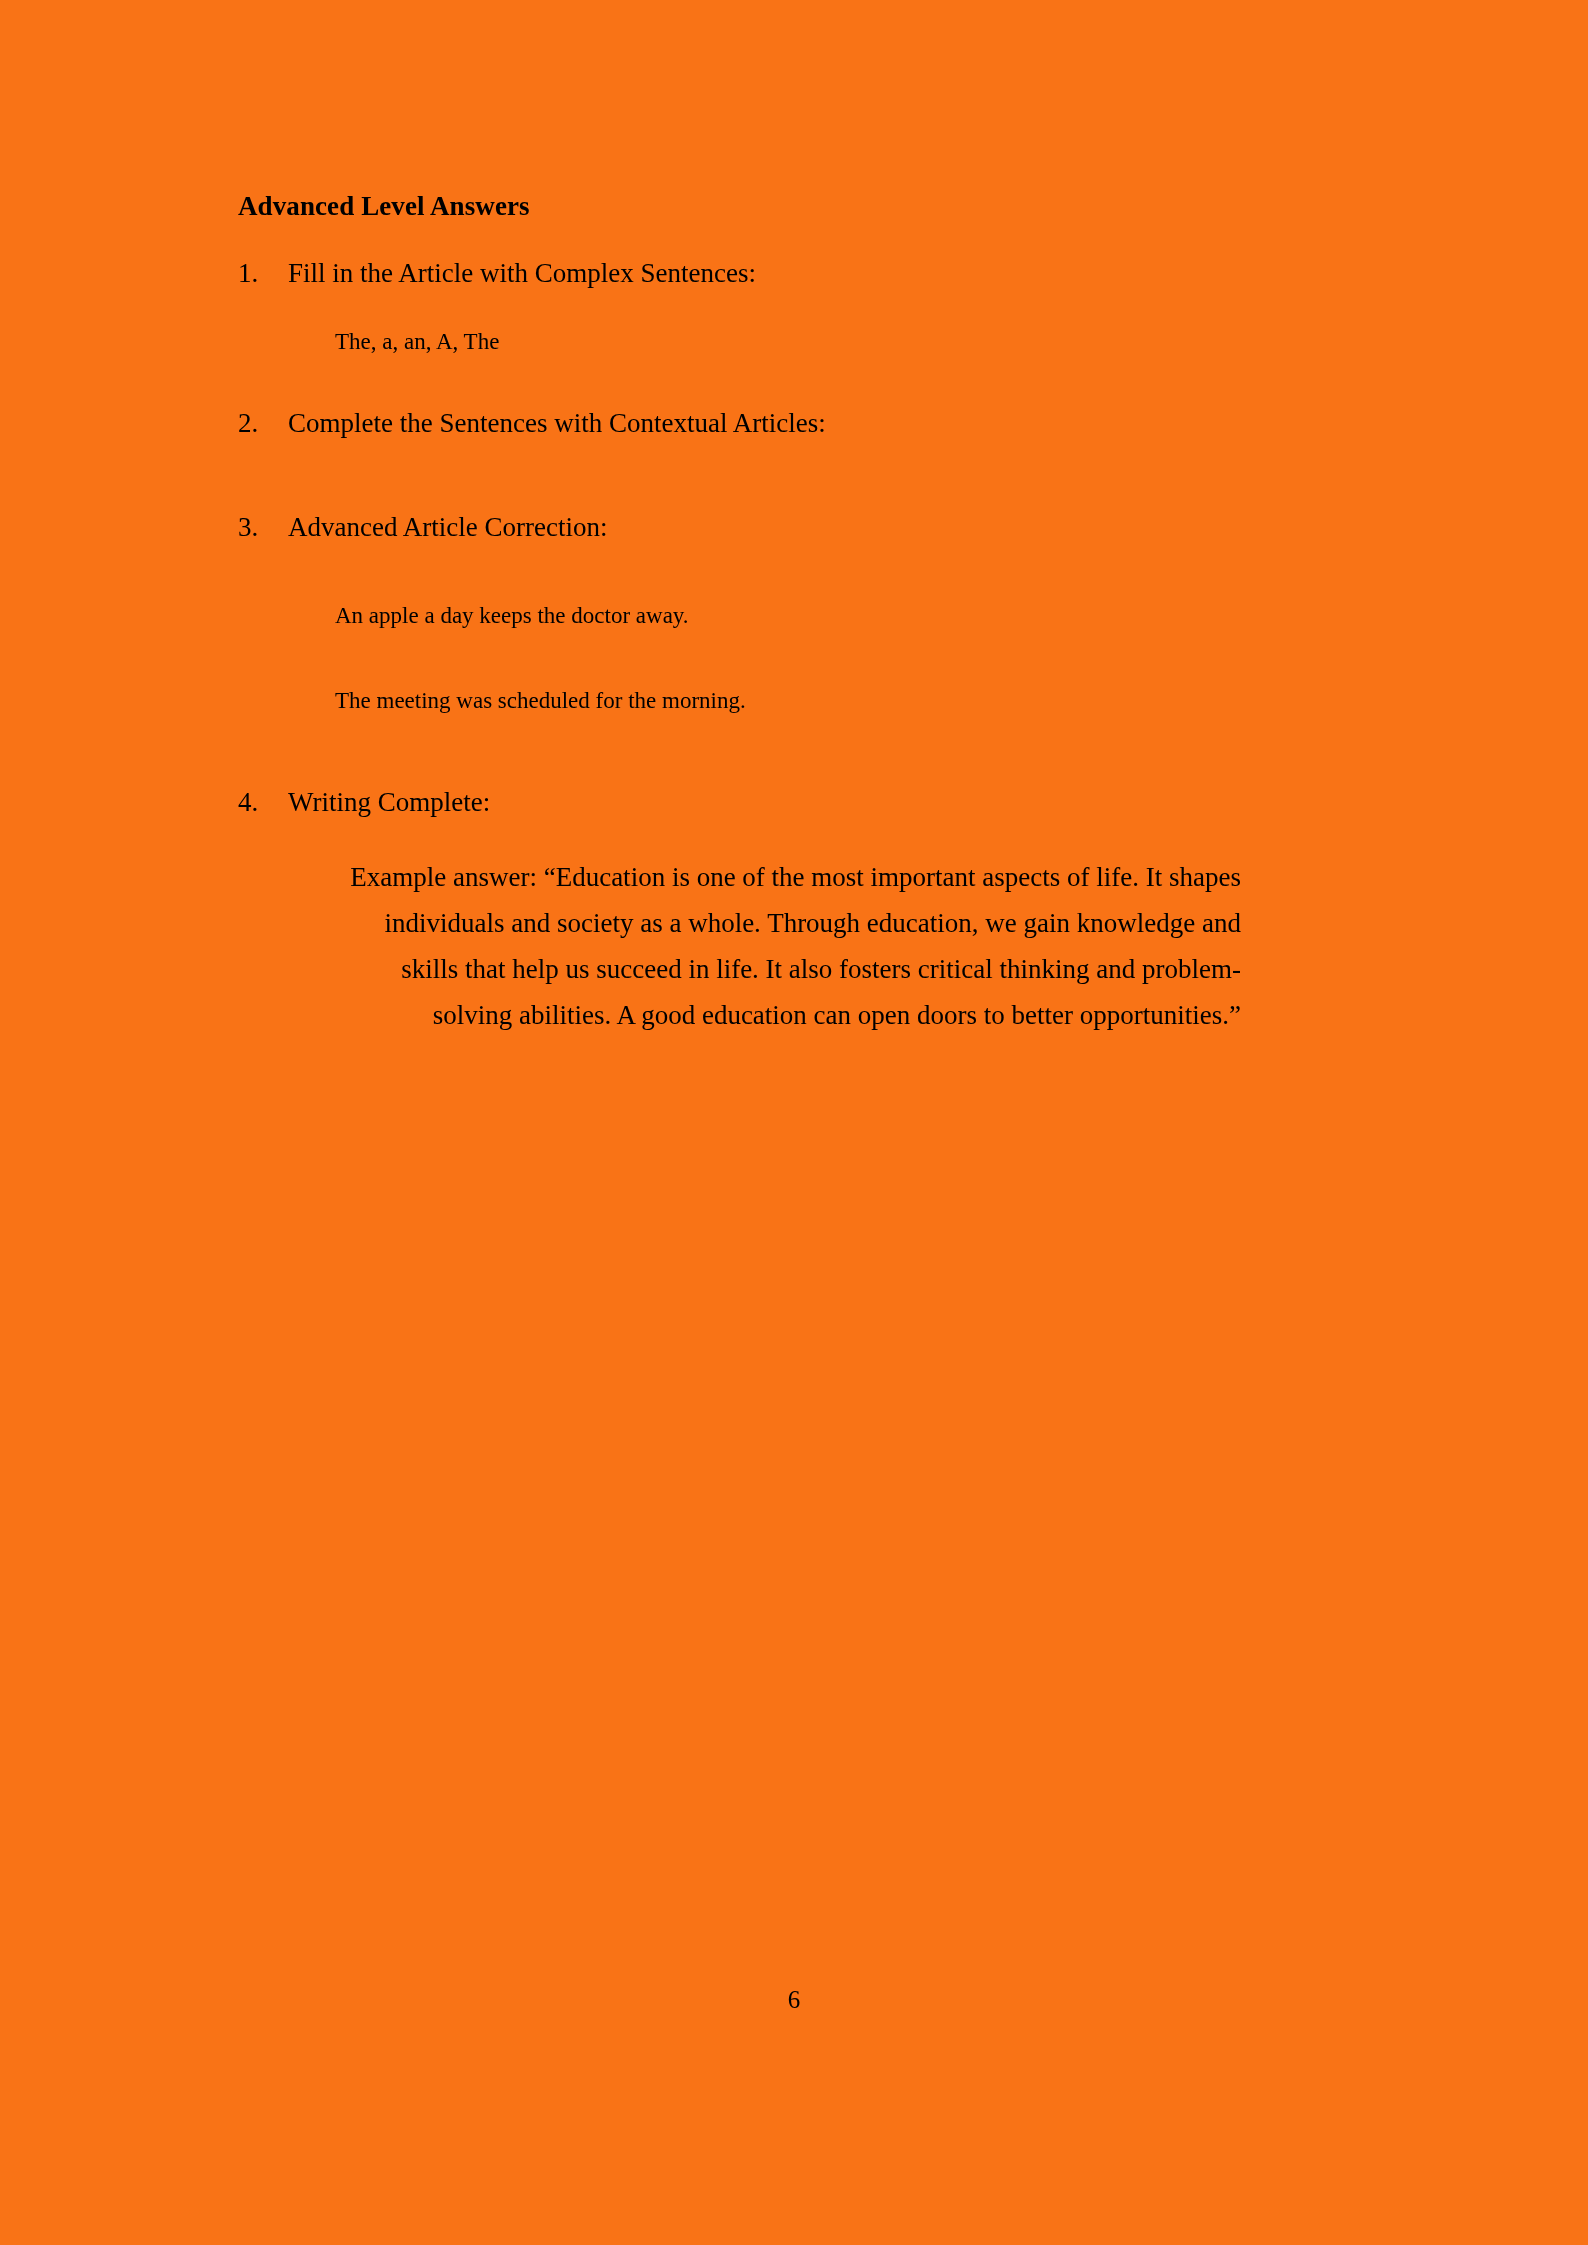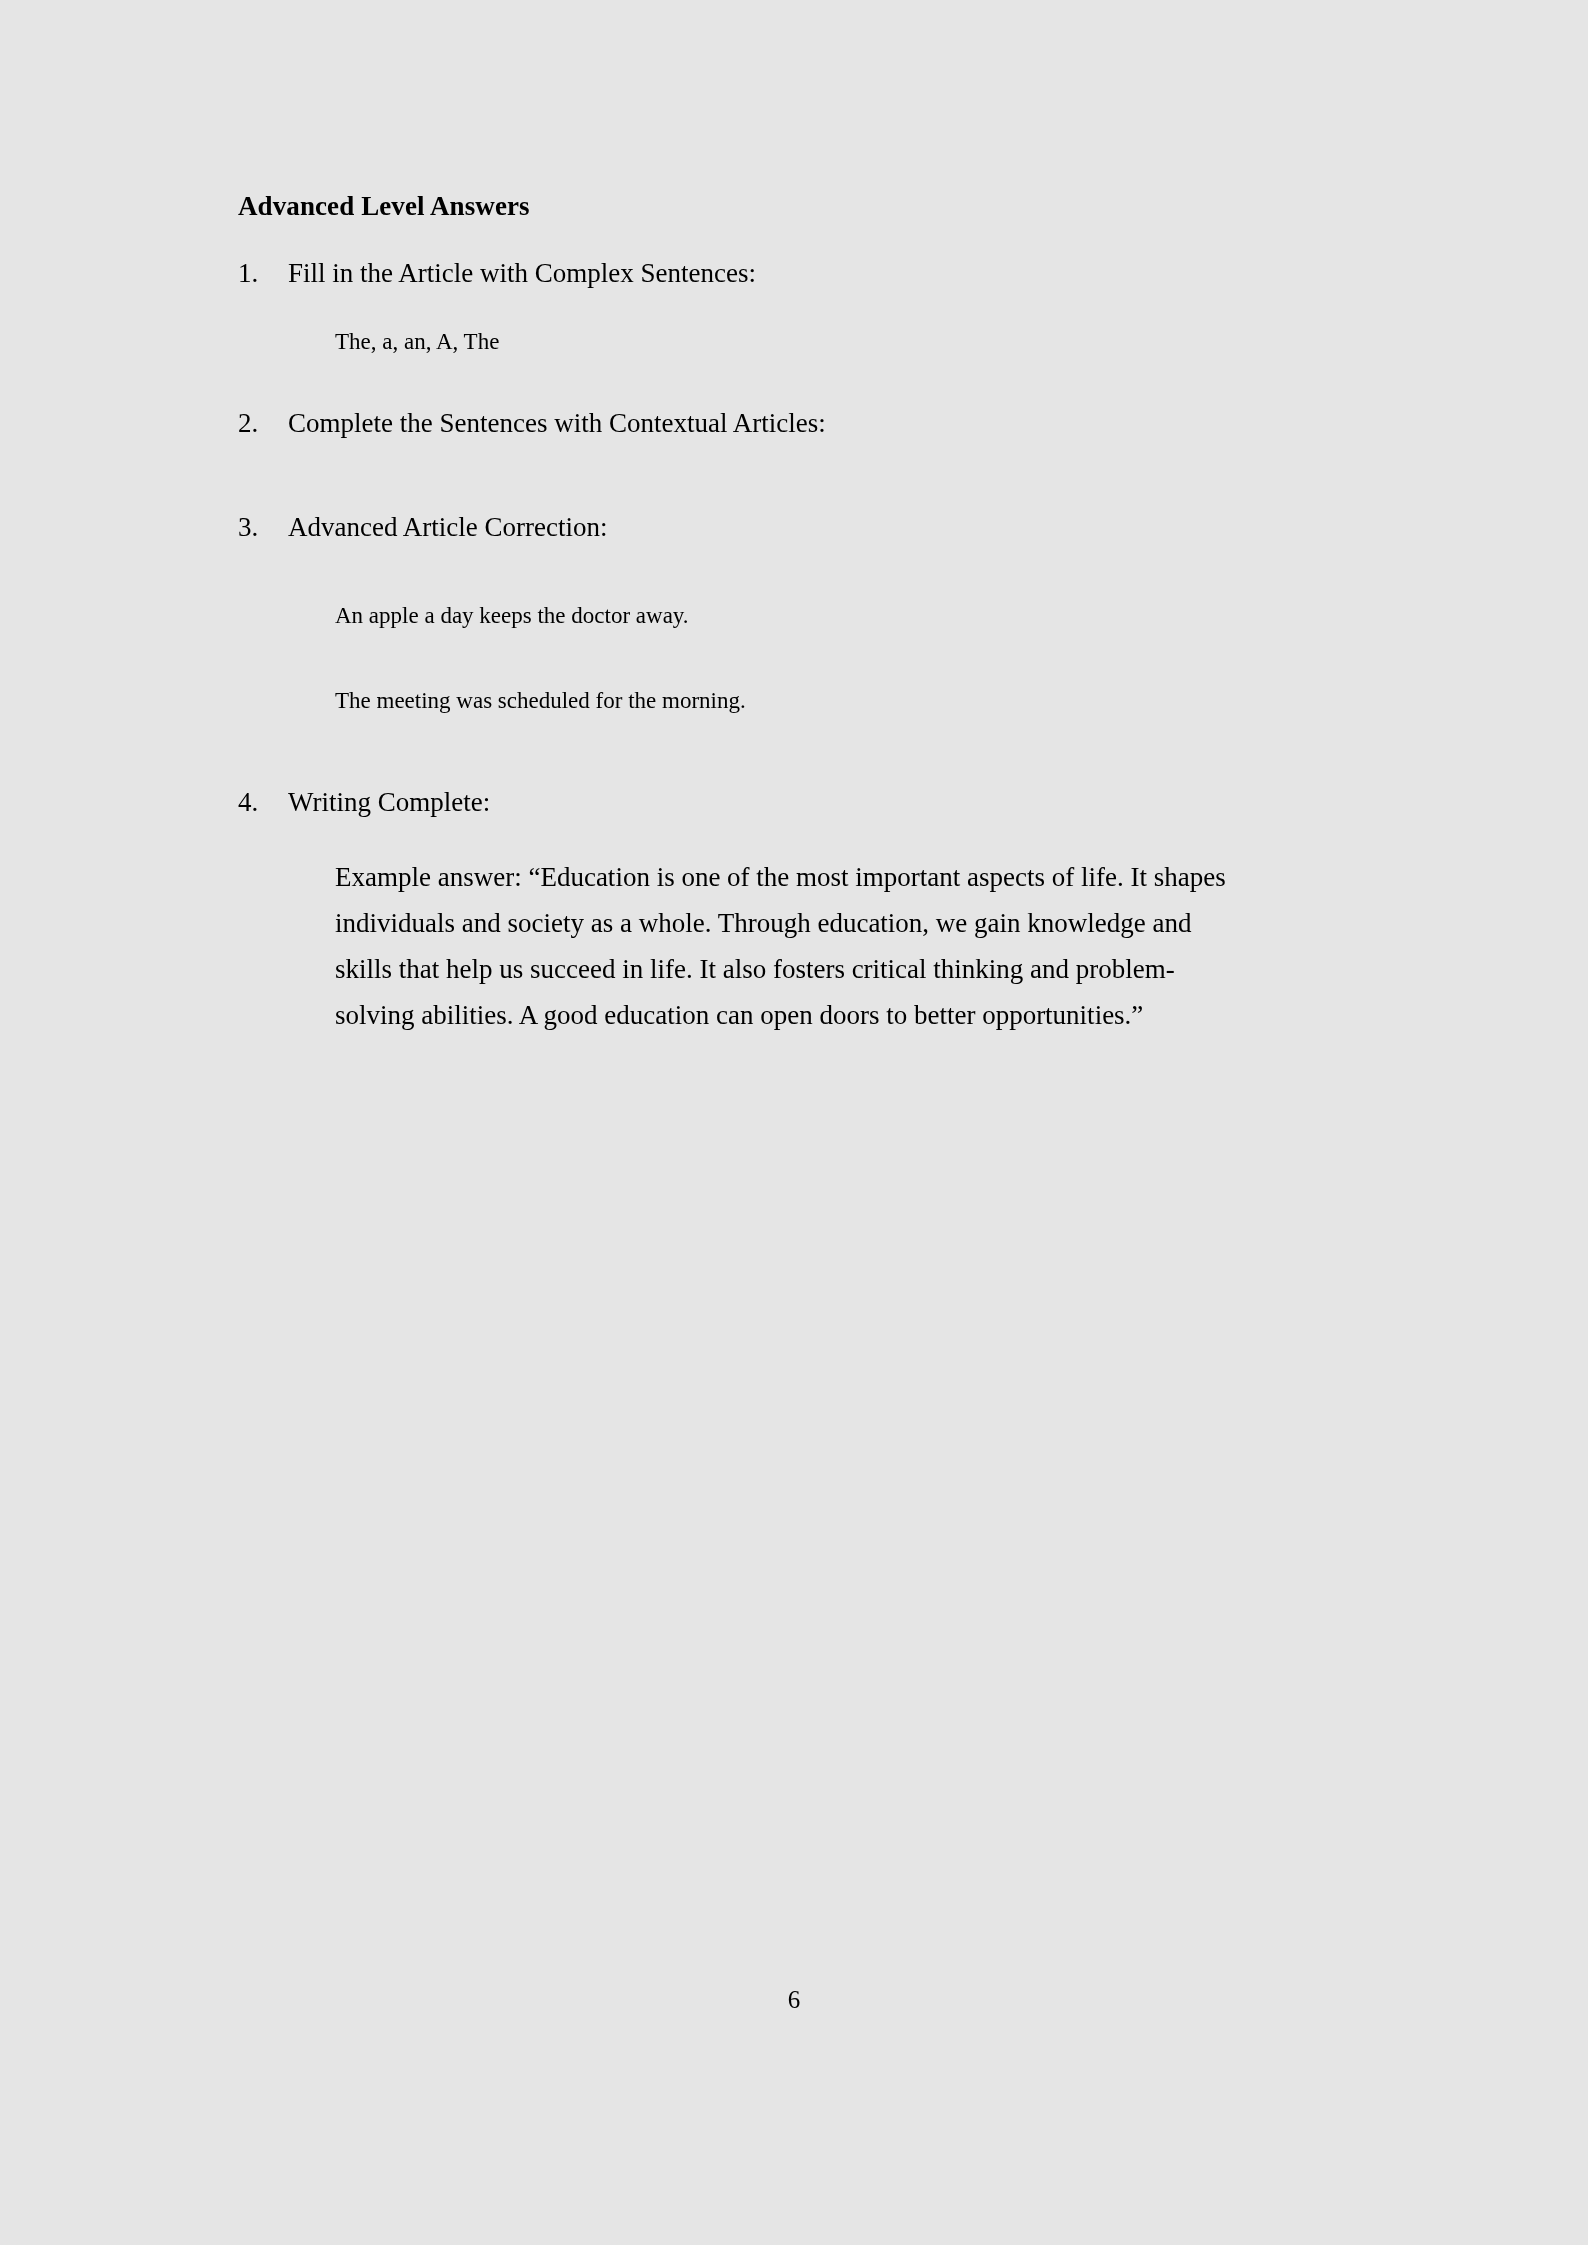--- a/index.html
+++ b/index.html
@@ -5,21 +5,21 @@
   html, body {
     margin: 0;
     padding: 0;
     background: #ffffff;
   }
 
   .page {
     position: relative;
     width: 1588px;
     height: 2245px;
-    background: #e5e5e5;
+    background: #f97316;
     margin: 0 auto;
     overflow: hidden;
     font-family: "Liberation Serif", "DejaVu Serif", serif;
     color: #000000;
     -webkit-font-smoothing: antialiased;
   }
 
   .content {
     position: absolute;
     left: 238px;
@@ -81,21 +81,21 @@
   .spacer-md { height: 34px; }
 
   .answer-para {
     padding-left: 97px;
     padding-right: 0px;
     width: 1003px;
     box-sizing: border-box;
     font-size: 27px;
     line-height: 46px;
     margin: 0;
-    text-align: left;
+    text-align: right;
   }
 
   
   .page-number {
     position: absolute;
     left: 0;
     right: 0;
     top: 1985px;
     text-align: center;
     font-size: 25px;

